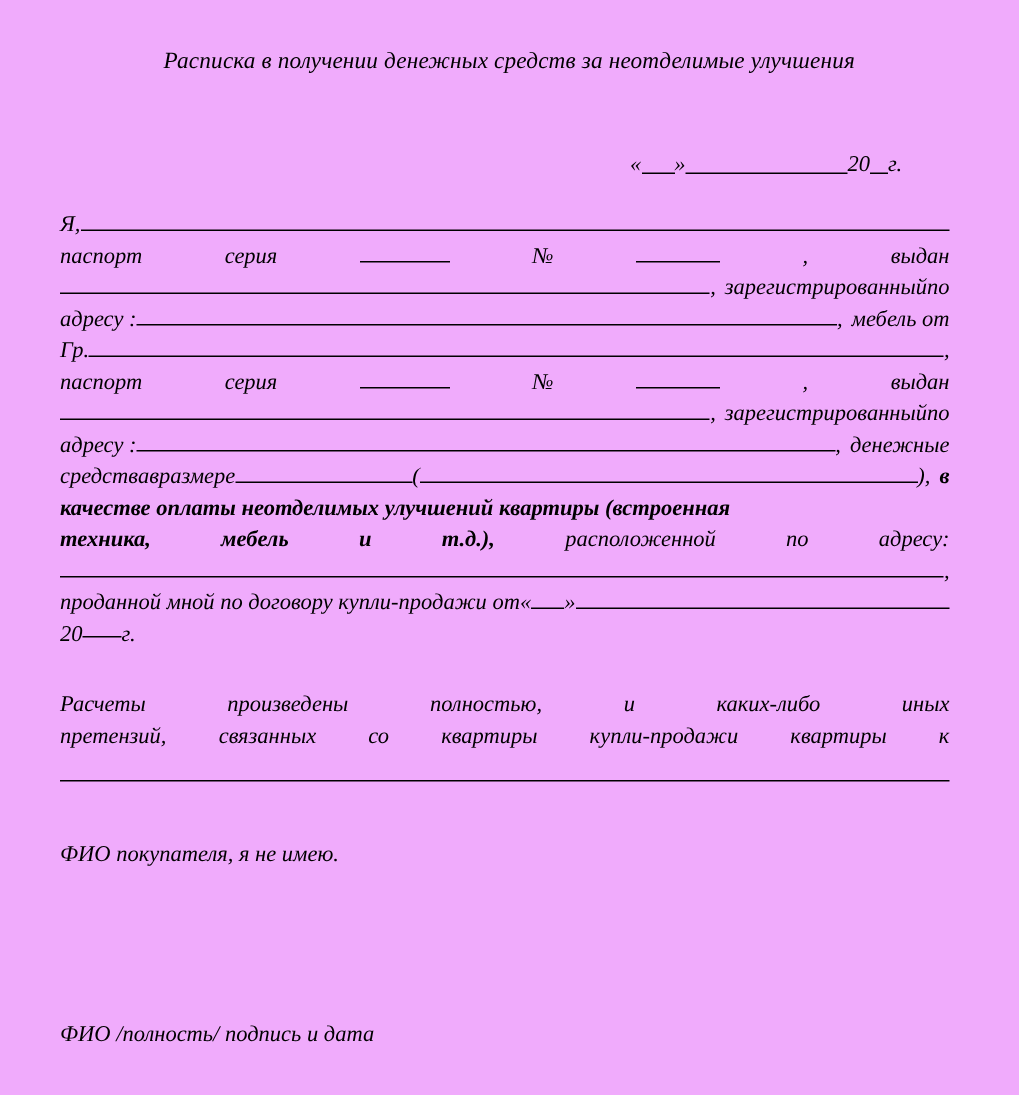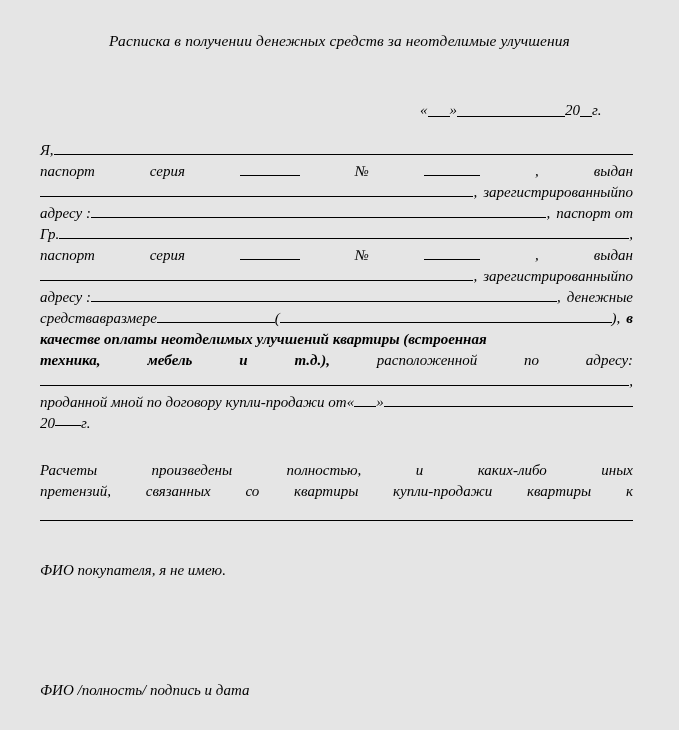--- a/index.html
+++ b/index.html
@@ -12,21 +12,21 @@
     height: 730px;
     position: relative;
     font-family: "Liberation Serif", "DejaVu Serif", serif;
     color: #000000;
     overflow: hidden;
   }
 
   .page {
     position: absolute;
     inset: 0;
-    background: #e5e5e5;
+    background: #f0abfc;
   }
 
   
   .doc-title {
     position: absolute;
     left: 0;
     top: 32px;
     width: 679px;
     text-align: center;
     font-style: italic;
@@ -173,21 +173,21 @@
       <span class="gap-sm"></span>
       <span>зарегистрированный</span>
       <span>по</span>
     </div>
 
     <div class="ln just">
       <span>адресу :</span>
       <span class="fill"></span>
       <span>,</span>
       <span class="gap-sm"></span>
-      <span>паспорт от</span>
+      <span>мебель от</span>
     </div>
 
     <div class="ln just">
       <span>Гр.</span>
       <span class="fill"></span>
       <span>,</span>
     </div>
 
     <div class="ln just">
       <span>паспорт</span>

